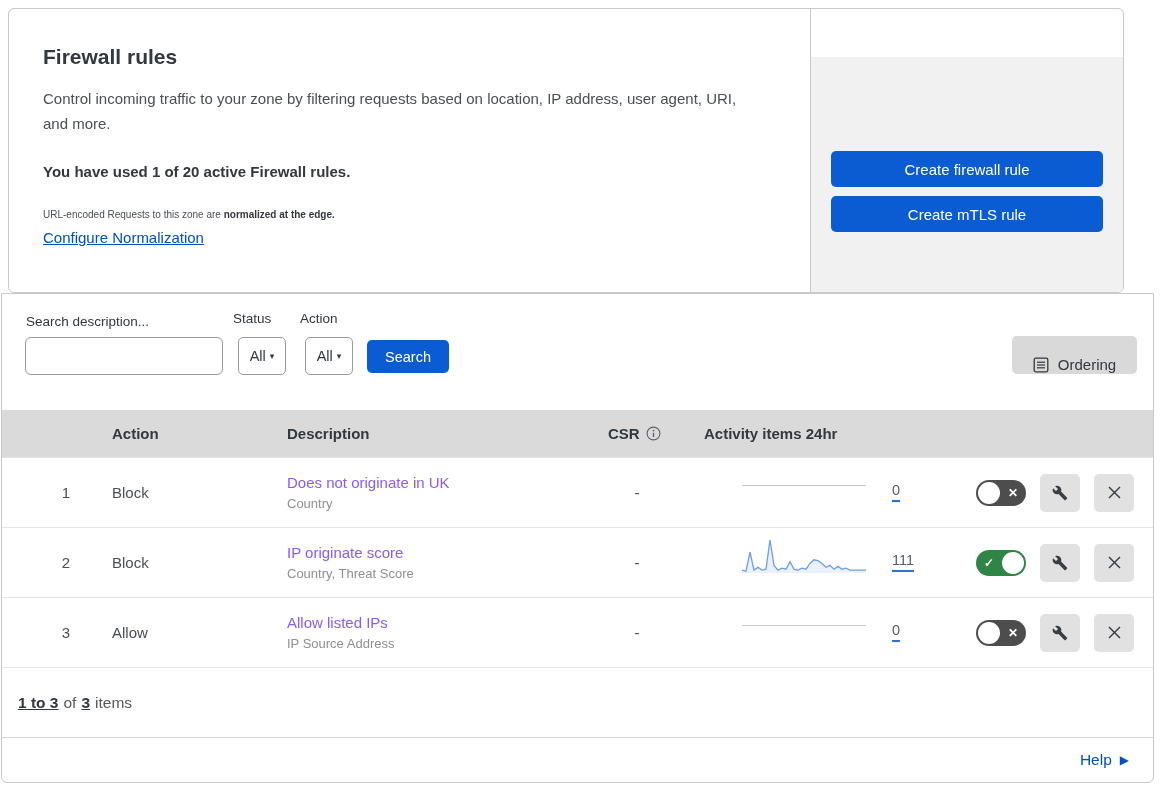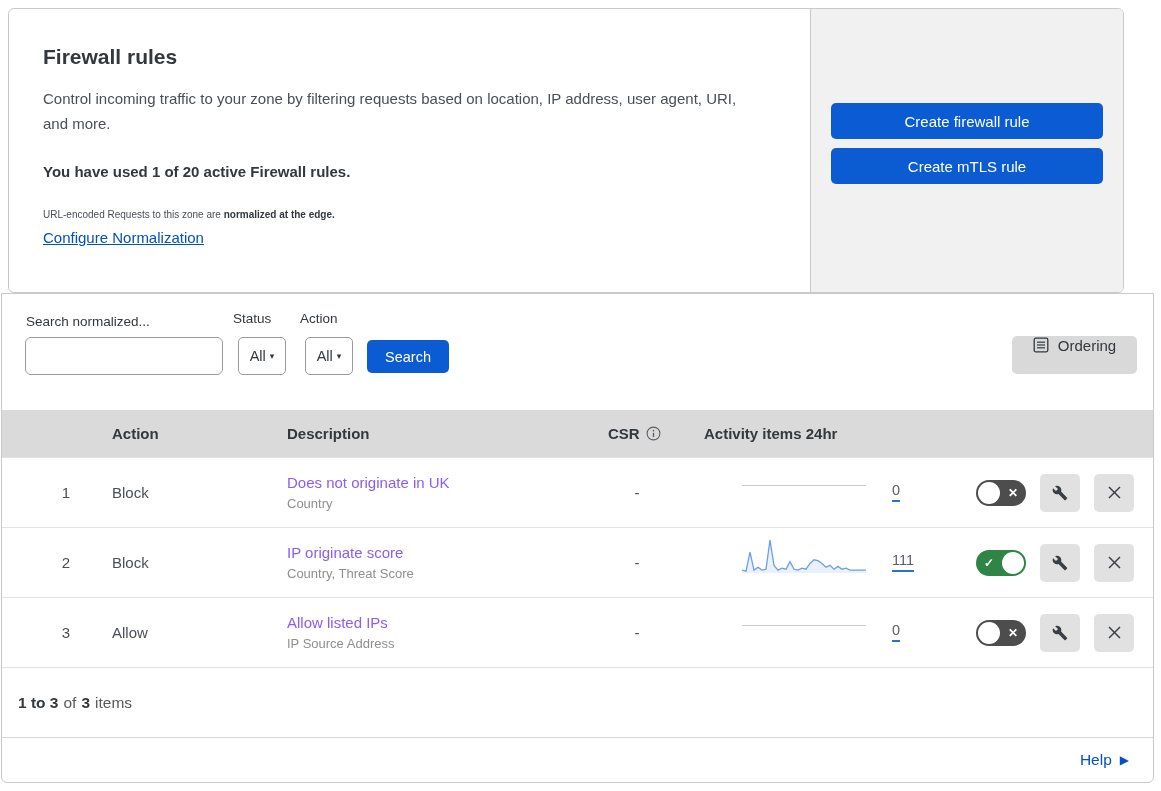--- a/index.html
+++ b/index.html
@@ -8,36 +8,36 @@
 
   
   .header-card{position:absolute;left:8px;top:8px;width:1116px;height:285px;border:1px solid #c9c9c9;border-radius:6px;display:flex;overflow:hidden;background:#fff;}
   .header-left{width:802px;border-right:1px solid #c9c9c9;padding:36px 40px 0 34px;}
   .header-left h1{font-size:21px;font-weight:600;color:#33383d;margin:0 0 17px 0;}
   .desc{font-size:15px;line-height:25px;color:#4a4f55;margin:12px 0 27px 0;max-width:710px;}
   .usage{font-size:15px;font-weight:700;color:#33383d;margin:0 0 29px 0;}
   .norm{font-size:10px;color:#4a4f55;margin:1px 0 9px 0;}
   .norm strong{color:#33383d;}
   .link{color:#0051c3;font-size:15px;text-decoration:underline;cursor:pointer;}
-  .header-right{flex:1;background:#f1f1f1;padding-top:94px;display:flex;flex-direction:column;align-items:center;gap:9px;}
+  .header-right{flex:1;background:#f1f1f1;padding-top:94px;display:flex;flex-direction:column;align-items:center;gap:9px;margin-top:48px;}
   .btn-primary{background:#0b5bd3;color:#fff;border:none;border-radius:5px;font-family:"Liberation Sans",sans-serif;font-size:15px;cursor:pointer;}
   .header-right .btn-primary{width:272px;height:36px;}
 
   
   .main-card{position:absolute;left:1px;top:293px;width:1153px;height:490px;border:1px solid #c9c9c9;border-radius:0 0 6px 6px;background:#fff;}
 
   
   .filter-bar{position:relative;height:116px;}
   .flt-label{position:absolute;font-size:13.5px;color:#33383d;}
   .search-box{position:absolute;left:23px;top:43px;width:198px;height:38px;border:1px solid #9a9a9a;border-radius:6px;display:flex;align-items:center;padding-left:11px;background:#fff;}
   .search-box input{border:none;outline:none;flex:1;height:30px;font-size:14px;font-family:"Liberation Sans",sans-serif;background:transparent;margin-left:8px;}
   .dropdown{position:absolute;top:43px;width:48px;height:38px;border:1px solid #9a9a9a;border-radius:5px;display:flex;align-items:center;justify-content:center;gap:4px;font-size:14.5px;color:#33383d;cursor:pointer;background:#fff;}
   .caret{font-size:9px;color:#33383d;}
   .btn-search{position:absolute;left:365px;top:46px;width:82px;height:33px;font-size:14.5px;}
-  .btn-ordering{position:absolute;right:16px;top:42px;width:125px;height:38px;background:#d9d9d9;border:none;border-radius:5px;display:flex;align-items:flex-start;justify-content:center;gap:9px;font-family:"Liberation Sans",sans-serif;font-size:15px;color:#33383d;cursor:pointer;}
+  .btn-ordering{position:absolute;right:16px;top:42px;width:125px;height:38px;background:#d9d9d9;border:none;border-radius:5px;display:flex;align-items:flex-end;justify-content:center;gap:9px;font-family:"Liberation Sans",sans-serif;font-size:15px;color:#33383d;cursor:pointer;}
 
   
   .table-header{height:47px;background:#dadada;display:flex;align-items:center;font-size:15px;font-weight:700;color:#33383d;}
   .col-num{width:90px;text-align:right;padding-right:22px;}
   .col-action{width:175px;padding-left:20px;}
   .col-desc{width:305px;padding-left:20px;}
   .col-csr{width:130px;padding-left:36px;display:flex;align-items:center;gap:6px;}
   .col-activity{flex:1;padding-left:2px;display:flex;align-items:center;}
   .row{height:70px;display:flex;align-items:center;font-size:15px;color:#4a4f55;border-top:1px solid #e3e3e3;}
   .row:first-of-type{border-top:none;}
@@ -57,21 +57,21 @@
   .knob{position:absolute;top:2px;width:22px;height:22px;border-radius:50%;background:#fff;}
   .toggle.off .knob{left:2px;}
   .toggle.on .knob{right:2px;}
   .tglyph{position:absolute;top:50%;transform:translateY(-50%);color:#fff;font-size:12px;font-weight:700;line-height:1;}
   .toggle.off .tglyph{right:8px;}
   .toggle.on .tglyph{left:8px;}
   .icon-btn{width:40px;height:38px;background:#e1e1e1;border:none;border-radius:5px;display:flex;align-items:center;justify-content:center;cursor:pointer;}
 
   
   .table-footer{height:70px;border-top:1px solid #e3e3e3;display:flex;align-items:center;padding-left:16px;font-size:15.5px;color:#595959;}
-  .table-footer .b{color:#33383d;font-weight:700;}
+  .table-footer .b{color:#33383d;font-weight:700;text-decoration:underline;}
   .table-footer span + span{margin-left:5px;}
   .help-bar{height:45px;border-top:1px solid #d5d5d5;display:flex;align-items:center;justify-content:flex-end;padding-right:24px;}
   .help-link{color:#0051c3;font-size:15.5px;display:flex;align-items:center;gap:8px;text-decoration:none;cursor:pointer;}
   .help-arrow{font-size:12px;line-height:1;}
 </style>
 </head>
 <body>
 
 <div class="page">
 
@@ -85,21 +85,21 @@
     </div>
     <div class="header-right">
       <button class="btn-primary">Create firewall rule</button>
       <button class="btn-primary">Create mTLS rule</button>
     </div>
   </section>
 
   <section class="main-card">
 
     <div class="filter-bar">
-      <span class="flt-label" style="left:24px;top:20px;">Search normalized...</span>
+      <span class="flt-label" style="left:24px;top:20px;">Search description...</span>
       <div class="search-box">
         <svg width="16" height="16" viewBox="0 0 16 16">
           <circle cx="6.5" cy="6.5" r="4.6" fill="none" stroke="#3a3f45" stroke-width="1.4"></circle>
           <line x1="10" y1="10" x2="14" y2="14" stroke="#3a3f45" stroke-width="1.4"></line>
         </svg>
         <input type="text" value="" style="">
       </div>
 
       <span class="flt-label" style="left:231px;top:17px;">Status</span>
       <div class="dropdown" style="left:236px;">

